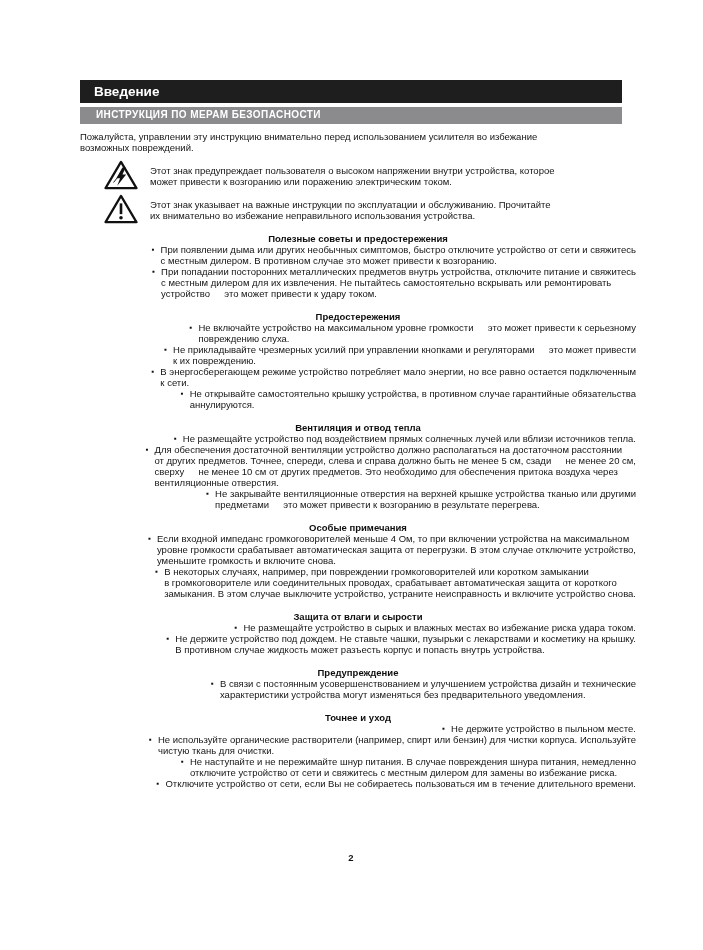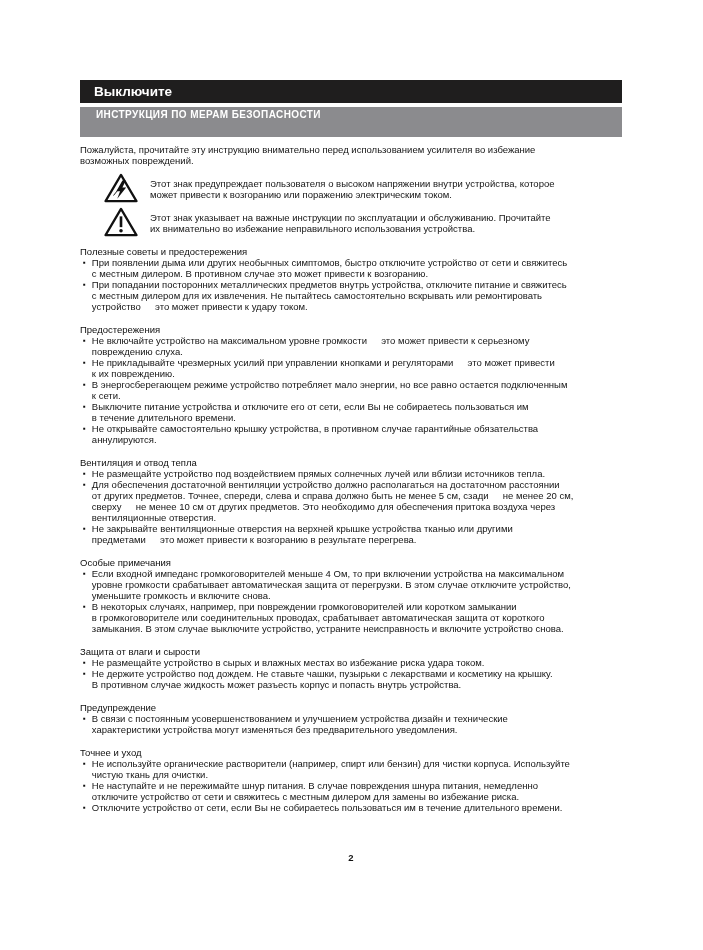--- a/index.html
+++ b/index.html
@@ -17,21 +17,21 @@
   .title-bar {
     width:542px; height:23px;
     background:#1f1e1e;
     color:#ffffff;
     font-size:13.5px; font-weight:bold;
     line-height:23px;
     padding-left:14px; box-sizing:border-box;
     margin-bottom:4px;
   }
   .subtitle-bar {
-    width:542px; height:30px;
+    width:542px; height:17px;
     background:#8b8b8e;
     color:#ffffff;
     font-size:10px; font-weight:bold;
     letter-spacing:0.4px;
     line-height:15px;
     padding-left:16px; box-sizing:border-box;
     margin-bottom:7px;
   }
   .body-text {
     font-size:9.5px; line-height:11px;
@@ -45,47 +45,48 @@
   }
   .warning-row.last { margin-bottom:9px; }
   .warn-icon {
     flex:0 0 auto;
     margin-left:24px; margin-right:12px;
     width:34px; height:30px; display:block;
   }
   .warn-text { padding-top:2px; }
   .section { margin-bottom:12px; }
   .section-heading {
-    font-size:9.5px; font-weight:normal; line-height:11px;
+    font-size:9.5px; font-weight:bold; line-height:11px;
     color:#0e0e0e;
-  }
-  .bullet { display:flex; align-items:flex-start; }
+    text-align:center;
+  }
+  .bullet { display:flex; align-items:flex-start;justify-content:flex-end; }
   .bullet::before {
     content:"▪";
     font-size:8px; line-height:11px;
     margin:0 6px 0 3px;
     color:#0e0e0e;
     flex:0 0 auto;
   }
   .footer-page-number {
     position:absolute; left:80px; top:852px; width:542px;
     text-align:center;
     font-size:9.5px; font-weight:bold; color:#111111;
   }
 </style>
 </head>
 <body>
 
 <div class="page">
   <div class="content">
 
-    <div class="title-bar">Выключите</div>
+    <div class="title-bar">Введение</div>
     <div class="subtitle-bar">ИНСТРУКЦИЯ ПО МЕРАМ БЕЗОПАСНОСТИ</div>
 
-    <div class="body-text intro">Пожалуйста, прочитайте эту инструкцию внимательно перед использованием усилителя во избежание
+    <div class="body-text intro">Пожалуйста, управлении эту инструкцию внимательно перед использованием усилителя во избежание
 возможных повреждений.</div>
 
     <div class="warning-row">
       <svg class="warn-icon" viewBox="0 0 36 32">
         <path d="M18 2 L34.5 30 L1.5 30 Z" fill="#ffffff" stroke="#111111" stroke-width="2.4" stroke-linejoin="round"></path>
         <path d="M19.5 8 L13 19.5 H17 L14 27.5 L23.5 15.5 H19.5 L23 8 Z" fill="#111111"></path>
         <path d="M10 24 L22 9" stroke="#111111" stroke-width="1"></path>
       </svg>
       <div class="body-text warn-text">Этот знак предупреждает пользователя о высоком напряжении внутри устройства, которое
 может привести к возгоранию или поражению электрическим током.</div>
@@ -122,24 +123,20 @@
         </div>
       <div class="bullet">
           <span class="body-text">Не прикладывайте чрезмерных усилий при управлении кнопками и регуляторами   это может привести
 к их повреждению.</span>
         </div>
       <div class="bullet">
           <span class="body-text">В энергосберегающем режиме устройство потребляет мало энергии, но все равно остается подключенным
 к сети.</span>
         </div>
       <div class="bullet">
-          <span class="body-text">Выключите питание устройства и отключите его от сети, если Вы не собираетесь пользоваться им
-в течение длительного времени.</span>
-        </div>
-      <div class="bullet">
           <span class="body-text">Не открывайте самостоятельно крышку устройства, в противном случае гарантийные обязательства
 аннулируются.</span>
         </div>
     </div>
 
     <div class="section">
       <div class="section-heading">Вентиляция и отвод тепла</div>
       <div class="bullet">
           <span class="body-text">Не размещайте устройство под воздействием прямых солнечных лучей или вблизи источников тепла.</span>
         </div>
@@ -184,20 +181,23 @@
       <div class="section-heading">Предупреждение</div>
       <div class="bullet">
           <span class="body-text">В связи с постоянным усовершенствованием и улучшением устройства дизайн и технические
 характеристики устройства могут изменяться без предварительного уведомления.</span>
         </div>
     </div>
 
     <div class="section">
       <div class="section-heading">Точнее и уход</div>
       <div class="bullet">
+          <span class="body-text">Не держите устройство в пыльном месте.</span>
+        </div>
+      <div class="bullet">
           <span class="body-text">Не используйте органические растворители (например, спирт или бензин) для чистки корпуса. Используйте
 чистую ткань для очистки.</span>
         </div>
       <div class="bullet">
           <span class="body-text">Не наступайте и не пережимайте шнур питания. В случае повреждения шнура питания, немедленно
 отключите устройство от сети и свяжитесь с местным дилером для замены во избежание риска.</span>
         </div>
       <div class="bullet">
           <span class="body-text">Отключите устройство от сети, если Вы не собираетесь пользоваться им в течение длительного времени.</span>
         </div>

